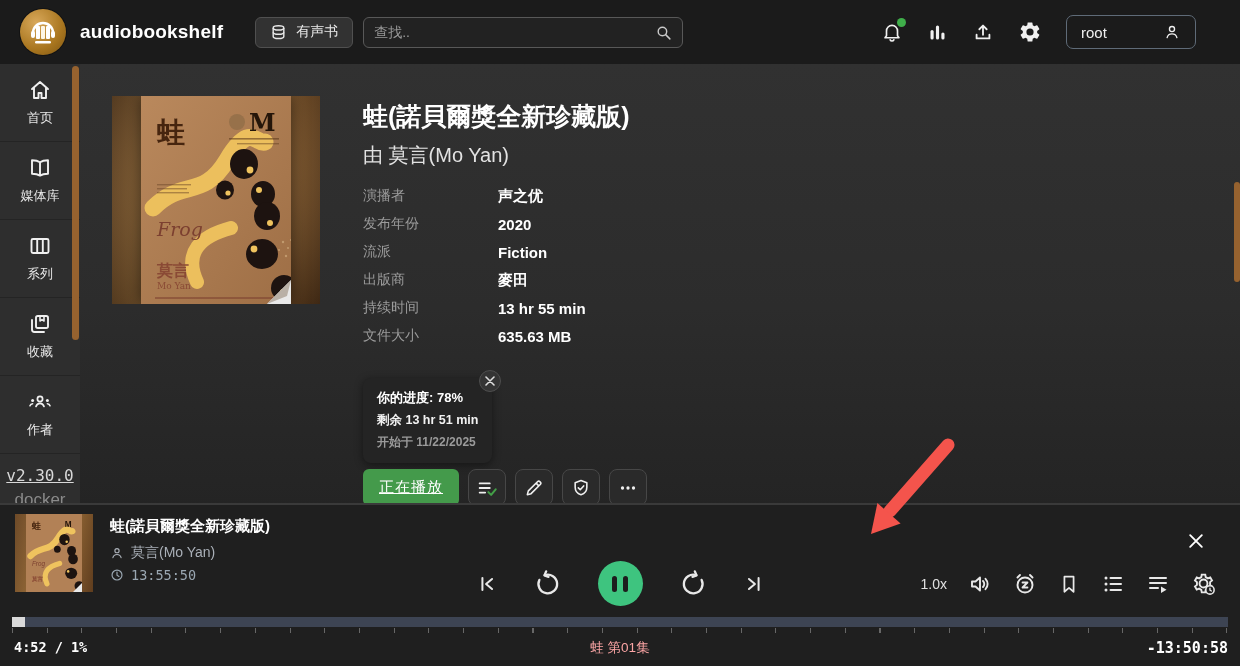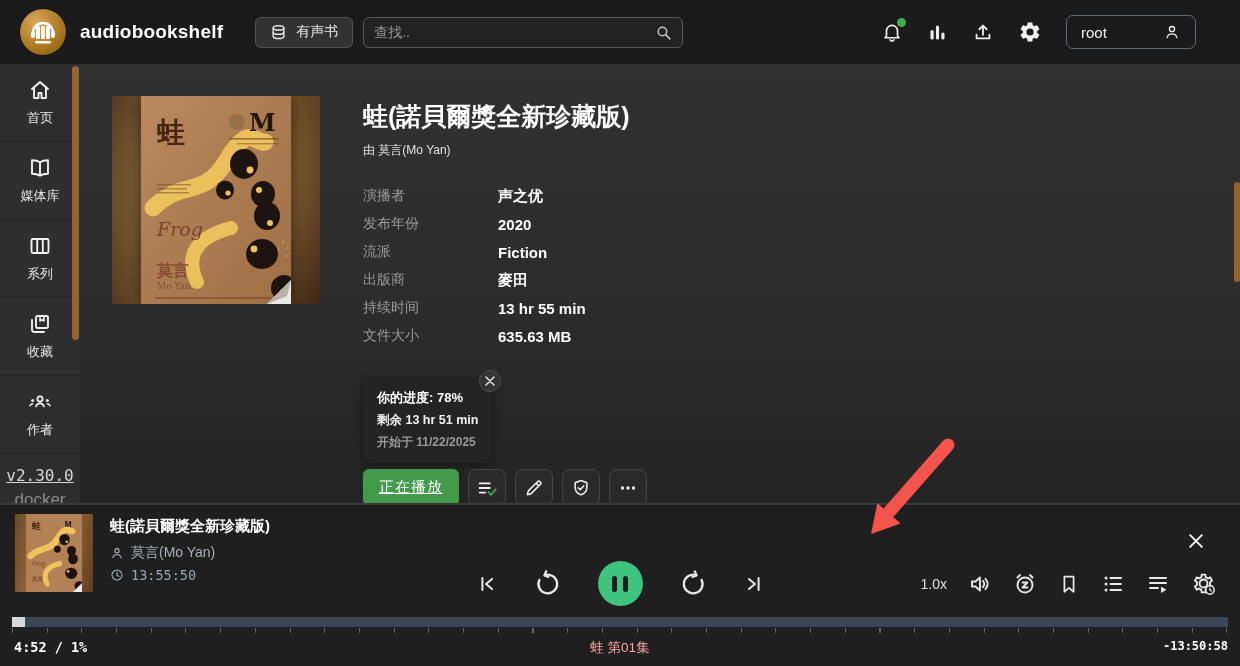--- a/index.html
+++ b/index.html
@@ -45,21 +45,21 @@
   .main { position:absolute; left:80px; top:64px; width:1160px; height:441px;
     background:linear-gradient(180deg,#313131 0%, #2c2c2c 55%, #242424 100%); z-index:5; }
   .cover-wrap { position:absolute; left:32px; top:32px; width:208px; height:208px; overflow:hidden;
     background:linear-gradient(100deg,#6d4a28,#a8793f 45%,#8a5c2e 75%,#5f3d1e); filter:none; }
   .cover-wrap::before { content:""; position:absolute; inset:0;
     background:radial-gradient(circle at 50% 40%, rgba(255,210,140,.25), rgba(0,0,0,.35)); }
   .cover-art-box { position:absolute; left:29px; top:0; width:150px; height:208px;
     box-shadow:0 0 14px rgba(0,0,0,.55); }
 
   .book-title { position:absolute; left:283px; top:36px; font-size:25px; font-weight:bold; color:#fff; }
-  .book-author { position:absolute; left:283px; top:78px; font-size:12px; color:#e2e2e2;text-align:center; }
+  .book-author { position:absolute; left:283px; top:78px; font-size:20px; color:#e2e2e2;text-align:center; }
   .meta-table { position:absolute; left:283px; top:118px; }
   .meta-row { display:flex; height:28px; align-items:center; }
   .meta-label { width:135px; font-size:14px; color:#9b9b9b; }
   .meta-value { font-size:15px; font-weight:600; color:#fff; }
 
   .progress-card { position:absolute; left:283px; top:314px; background:#242424; border-radius:8px;
     padding:11px 14px 12px 14px; box-shadow:0 2px 8px rgba(0,0,0,.45); }
   .pc-line1 { font-size:13px; font-weight:bold; color:#fff; }
   .pc-line2 { font-size:12.5px; font-weight:bold; color:#f2f2f2; margin-top:5px; }
   .pc-line3 { font-size:12px; font-weight:bold; color:#9a9a9a; margin-top:5px; }
@@ -95,21 +95,21 @@
   .speed { font-size:14px; color:#e0e0e0; cursor:pointer; }
   .p-close { position:absolute; right:34px; top:26px; cursor:pointer; }
 
   .seek-track { position:absolute; left:12px; top:112px; width:1216px; height:10px; background:#3d4453; }
   .seek-played { position:absolute; left:0; top:0; height:10px; background:#d9d9d9; }
   .seek-ticks { position:absolute; left:12px; top:123px; width:1216px; height:5px;
     background:repeating-linear-gradient(to right, rgba(255,255,255,.32) 0 1px, transparent 1px 34.7px); }
   .time-row { position:absolute; left:0; top:131px; width:1240px; height:22px; }
   .t-elapsed { position:absolute; left:14px; top:3px; font-size:13.5px; font-weight:bold; color:#fff; }
   .t-chapter { position:absolute; left:0; width:1240px; text-align:center; top:3px; font-size:13.5px; color:#fca5a5; }
-  .t-remaining { position:absolute; right:12px; top:3px; font-size:12px; font-weight:bold; color:#fff; }
+  .t-remaining { position:absolute; right:12px; top:3px; font-size:15px; font-weight:bold; color:#fff; }
 
   .arrow-overlay { position:absolute; left:0; top:0; width:1240px; height:666px; z-index:60; pointer-events:none; }
 </style>
 </head>
 <body>
 
 <div class="appbar">
   <div class="logo">
     <svg width="30" height="30" viewBox="0 0 30 30">
       <rect x="8" y="9" width="4" height="13" rx="1" fill="#fff"></rect>

